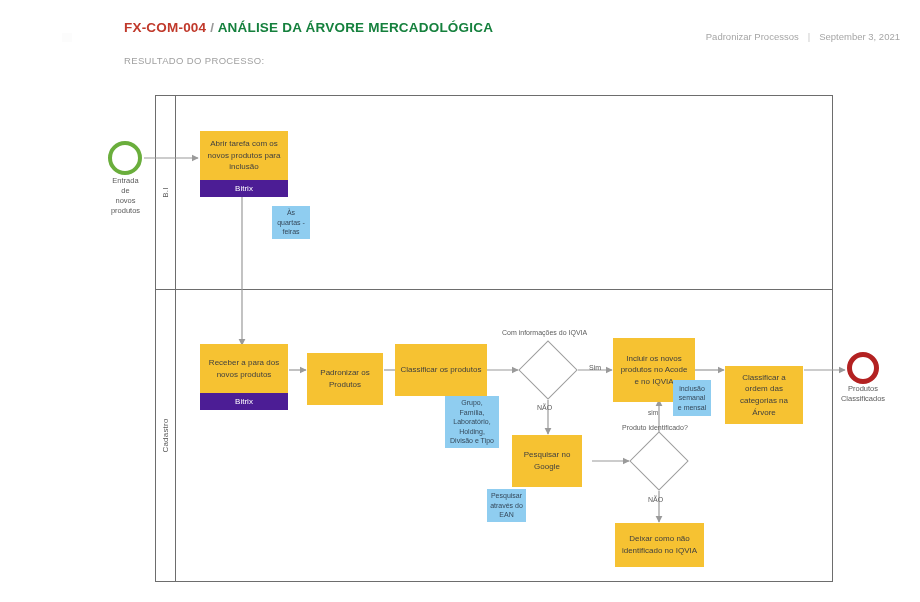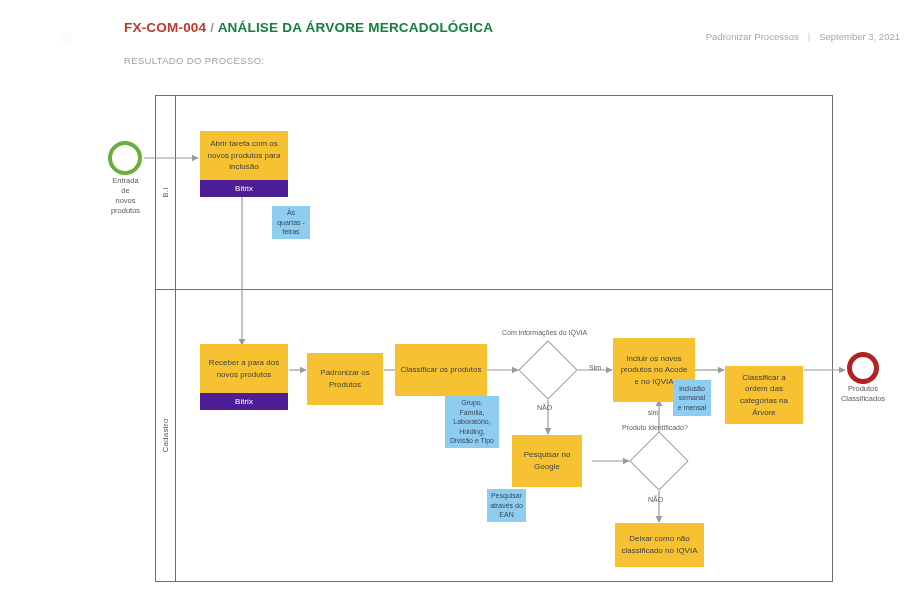--- a/index.html
+++ b/index.html
@@ -273,21 +273,21 @@
 <div class="task" style="left:307px; top:353px; width:76px; height:52px;">Padronizar os Produtos</div>
 
 <div class="task" style="left:395px; top:344px; width:92px; height:52px;">Classificar os produtos</div>
 
 <div class="task" style="left:613px; top:338px; width:82px; height:64px;">Incluir os novos produtos no Acode e no IQVIA</div>
 
 <div class="task" style="left:725px; top:338px; width:78px; height:58px;margin-top:28px;">Classificar a ordem das categorias na Árvore</div>
 
 <div class="task" style="left:512px; top:435px; width:70px; height:52px;">Pesquisar no Google</div>
 
-<div class="task" style="left:615px; top:523px; width:89px; height:44px;">Deixar como não classificado no IQVIA</div>
+<div class="task" style="left:615px; top:523px; width:89px; height:44px;">Deixar como não identificado no IQVIA</div>
 
 <div class="note" style="left:272px; top:206px; width:38px; height:33px;">Às quartas - feiras</div>
 
 <div class="note" style="left:445px; top:396px; width:54px; height:52px;">Grupo, Família, Laboratório, Holding, Divisão e Tipo</div>
 
 <div class="note" style="left:673px; top:380px; width:38px; height:36px;">inclusão semanal e mensal</div>
 
 <div class="note" style="left:487px; top:489px; width:39px; height:33px;">Pesquisar através do EAN</div>
 
 <div class="gateway" style="left:527px; top:349px; width:42px; height:42px;">

